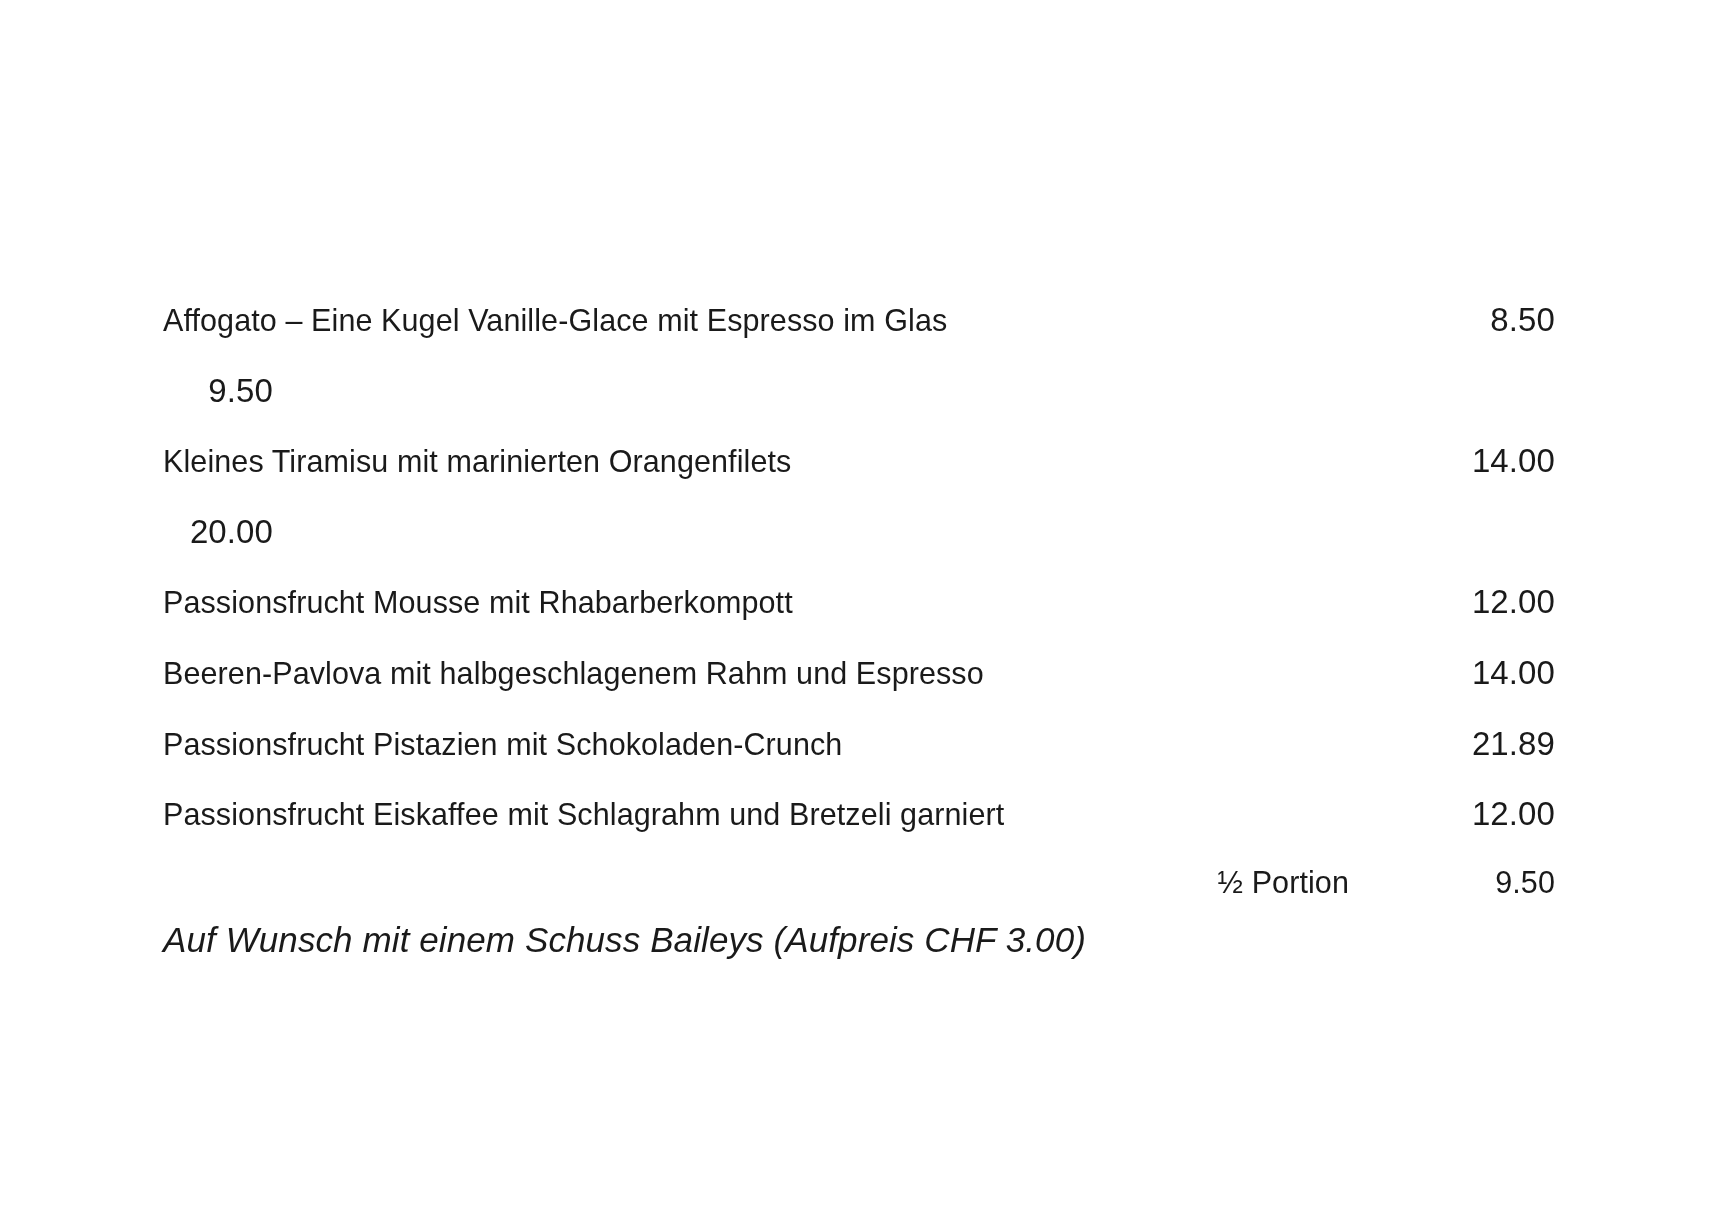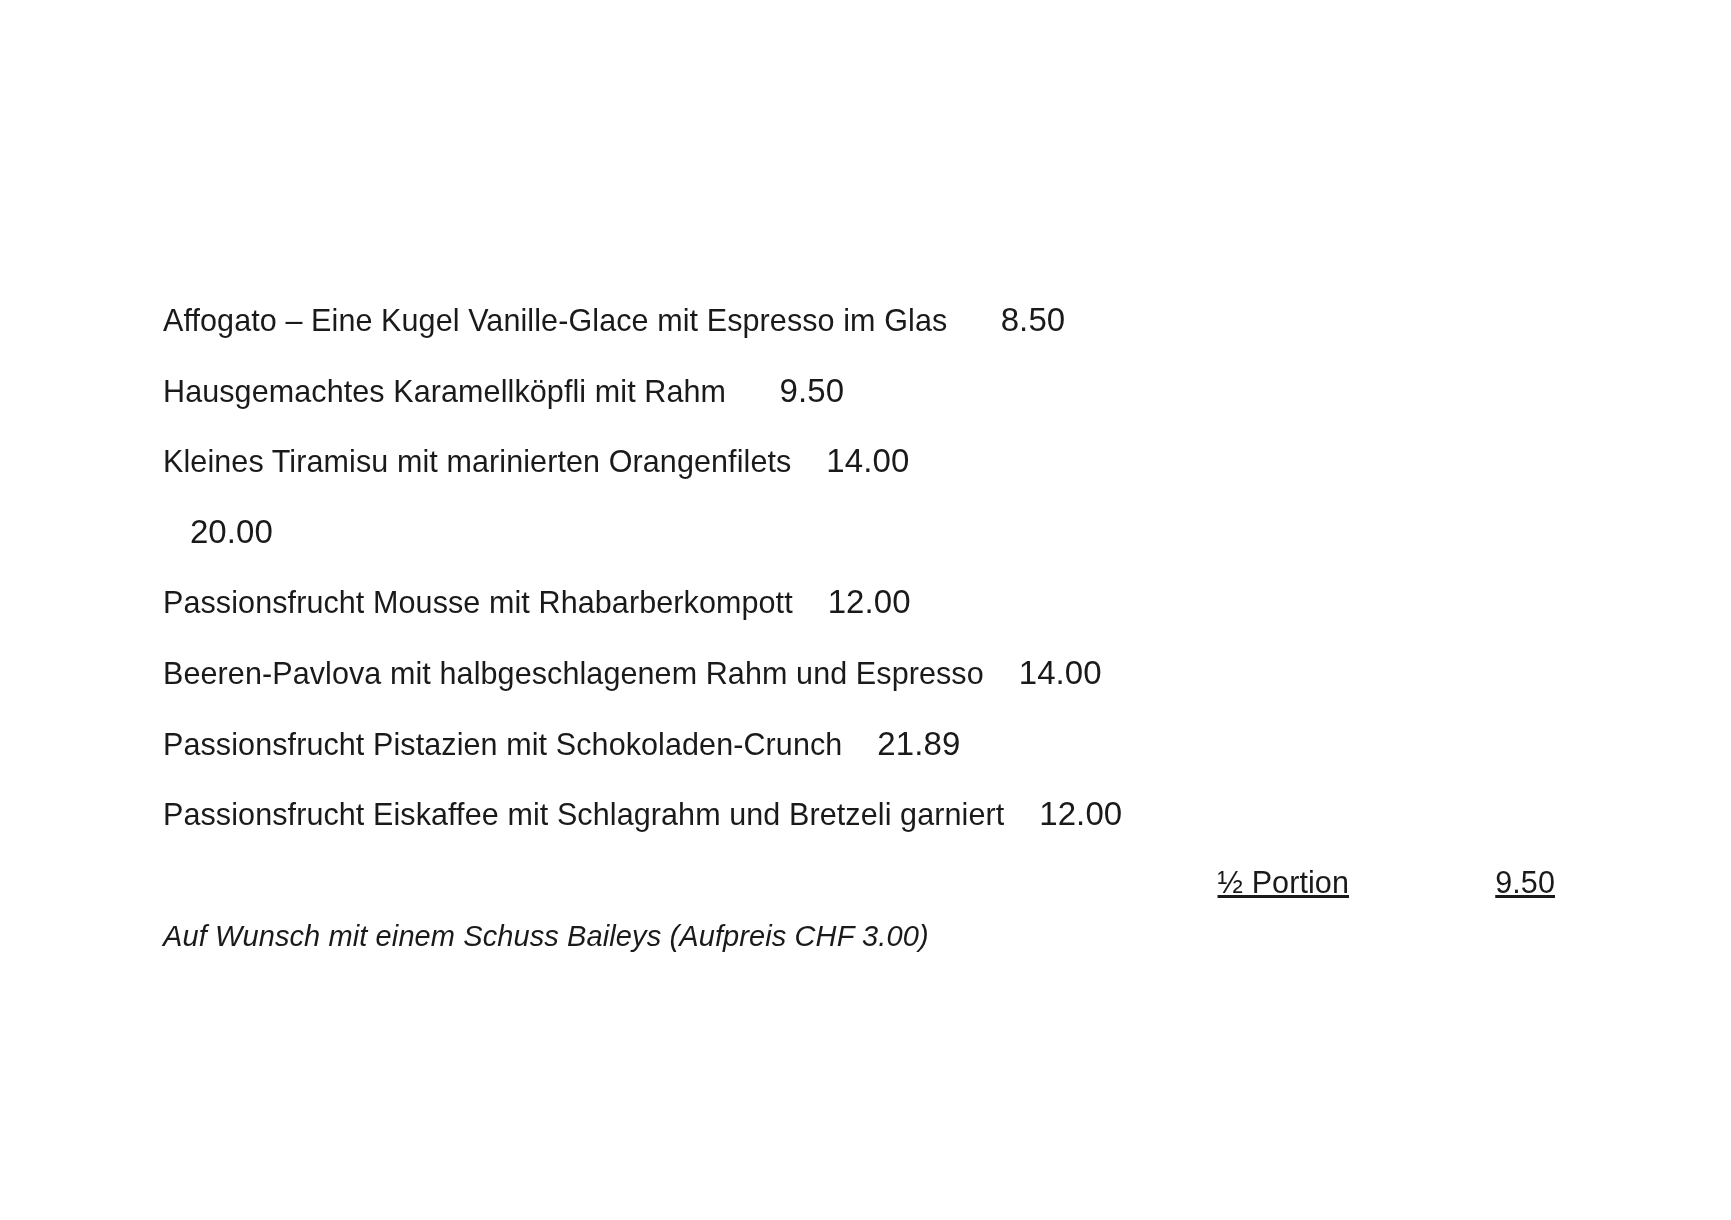--- a/index.html
+++ b/index.html
@@ -18,22 +18,22 @@
   }
   .menu-block {
     position: absolute;
     left: 163px;
     top: 300px;
     width: 1392px;
   }
   .menu-row {
     display: flex;
     align-items: baseline;
+    justify-content: space-between;
     margin-bottom: 31px;
-    gap: 8px;
   }
   .menu-row:last-of-type {
     margin-bottom: 0;
   }
   .item-name {
     font-size: 30.5px;
     font-weight: 400;
     letter-spacing: 0.1px;
     line-height: 1.2;
     white-space: nowrap;
@@ -46,59 +46,57 @@
     text-align: right;
     min-width: 110px;
     white-space: nowrap;
   }
   .subrow {
     display: flex;
     align-items: flex-end;
     justify-content: flex-end;
     margin-top: 8px;
     margin-bottom: 0;
-    text-decoration: underline;
   }
   .sub-label {
     font-size: 30.5px;
     font-weight: 400;
     letter-spacing: 0.1px;
     margin-right: 96px;
     white-space: nowrap;
   }
   .sub-price {
     font-size: 30.5px;
     font-weight: 400;
     letter-spacing: 0.1px;
     text-align: right;
     min-width: 110px;
     white-space: nowrap;
   }
   .note {
     margin-top: 20px;
-    font-size: 29px;
+    font-size: 35px;
     font-style: italic;
     font-weight: 400;
     letter-spacing: 0.1px;
     white-space: nowrap;
   }
 </style>
 </head>
 <body>
 
 <div class="page">
   <div class="menu-block">
 
     <div class="menu-row">
       <span class="item-name">Affogato – Eine Kugel Vanille-Glace mit Espresso im Glas</span>
       <span class="item-price">8.50</span>
     </div>
 
     <div class="menu-row">
-      <span class="item-name">Hausgemachtes Karamellköpfli mit Rahm</span>
       <span class="item-price">9.50</span>
     </div>
 
     <div class="menu-row">
       <span class="item-name">Kleines Tiramisu mit marinierten Orangenfilets</span>
       <span class="item-price">14.00</span>
     </div>
 
     <div class="menu-row">
       <span class="item-price">20.00</span>

